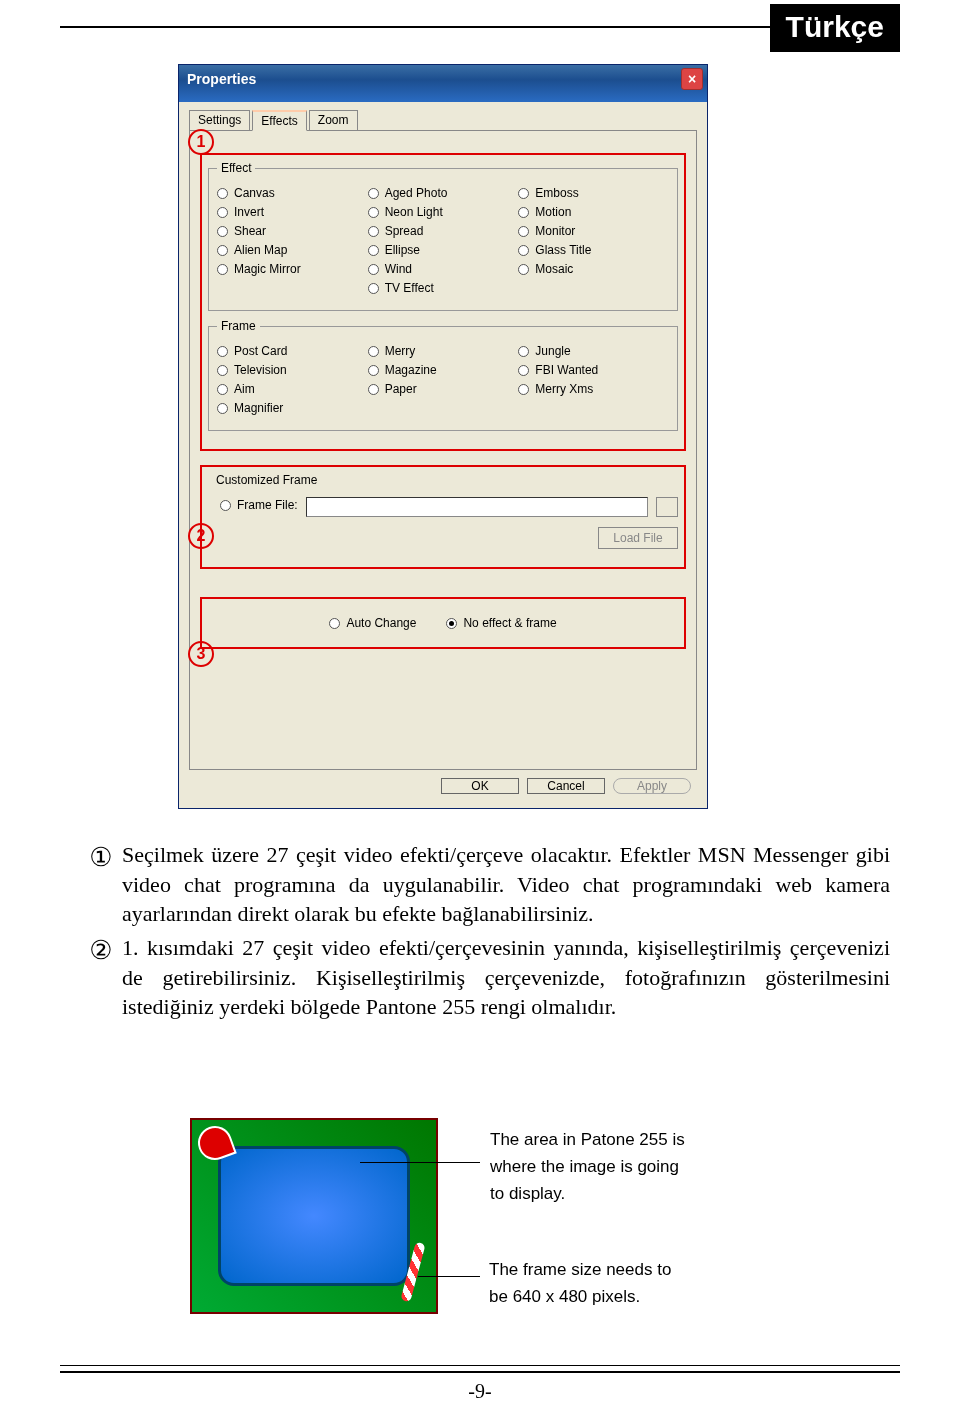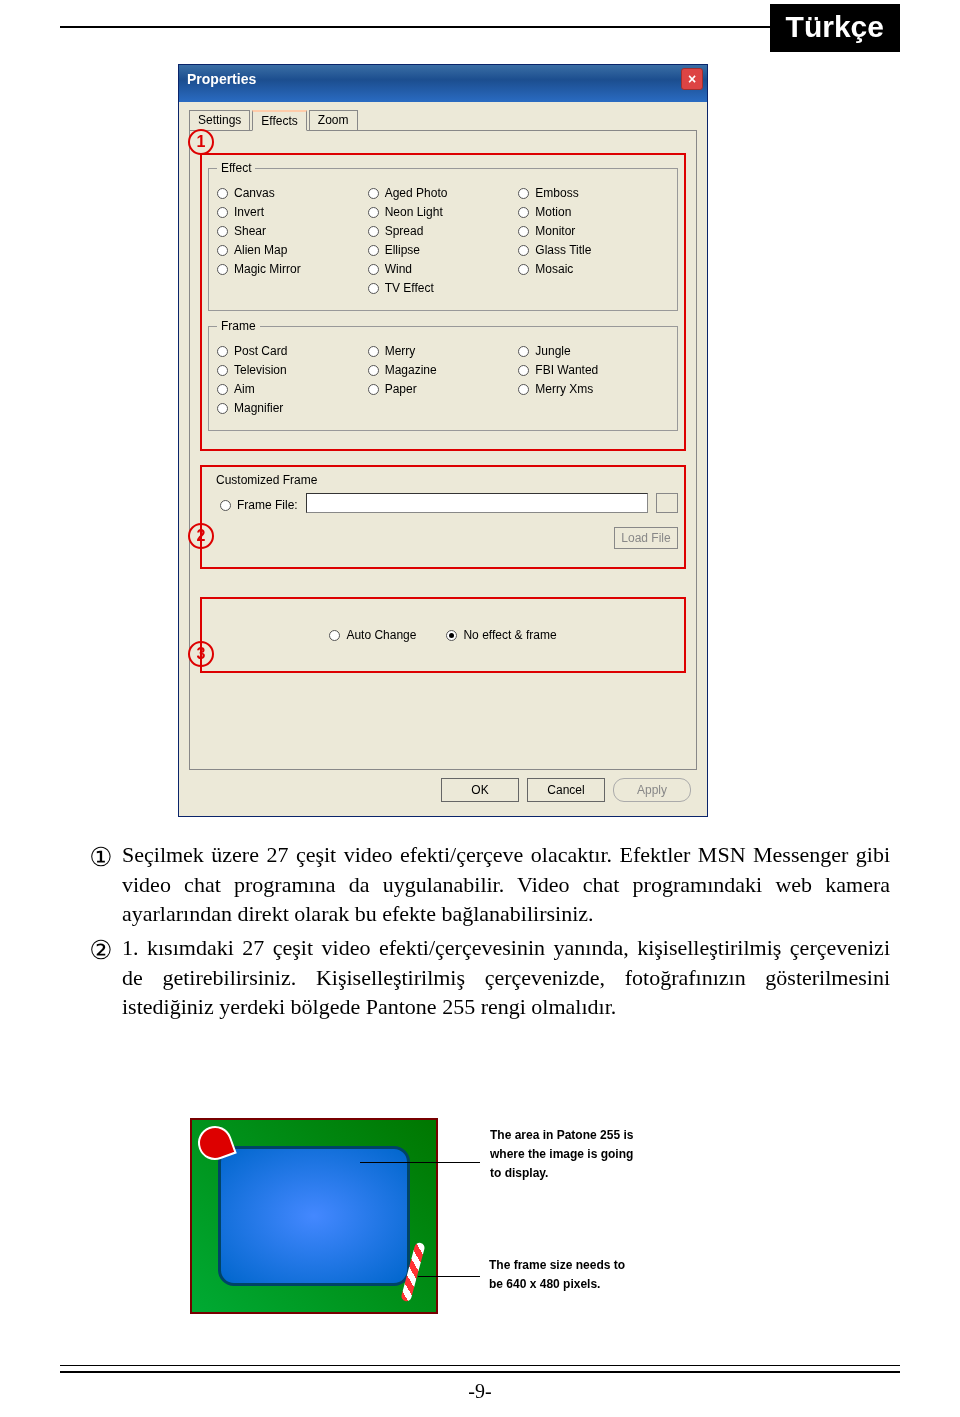--- a/index.html
+++ b/index.html
@@ -24,44 +24,44 @@
   fieldset.grp legend { font-size: 12px; padding: 0 4px; }
   
   .cols { display: flex; }
   .col { flex: 1; }
   .radio-row { display: flex; align-items: center; margin: 5px 0; font-size: 12px; }
   .radio-circ { width: 11px; height: 11px; border: 1px solid #555; border-radius: 50%; background: #fff; margin-right: 6px; flex-shrink:0; position:relative; }
   .radio-circ.sel::after{content:""; position:absolute; left:2px; top:2px; width:5px; height:5px; background:#000; border-radius:50%;}
   
   .callout { position: absolute; width: 26px; height: 26px; border: 2px solid #d00; border-radius: 50%; color: #d00; display: flex; align-items: center; justify-content: center; font-family: Arial; font-size: 16px; font-weight: bold; background: #fff0; }
   
-  .frame-row { display: flex; align-items: flex-start; gap: 8px; margin: 6px 0 10px 12px; }
+  .frame-row { display: flex; align-items: flex-end; gap: 8px; margin: 6px 0 10px 12px; }
   .txtinput { flex:1; height: 20px; background: #fff; border: 1px inset #888; }
   .browsebtn { width: 22px; height: 20px; background: #ece9d8; border: 1px solid #888; }
-  .loadbtn { margin-left: auto; width: 64px; height: 22px; font-size: 12px; background:#ece9d8; border:1px solid #888; color:#888; }
+  .loadbtn { margin-left: auto; width: 80px; height: 22px; font-size: 12px; background:#ece9d8; border:1px solid #888; color:#888; }
   
   .bottom-radios { display: flex; justify-content: center; gap: 30px; padding: 4px 0; }
   
   .btnrow { display: flex; justify-content: flex-end; gap: 8px; padding: 8px 6px 4px; }
-  .winbtn { width: 78px; height: 24px; font-size: 12px; background: #ece9d8; border: 1px solid #666; }
+  .winbtn { width: 78px; height: 16px; font-size: 12px; background: #ece9d8; border: 1px solid #666; }
   .winbtn.disabled { color: #888; border-color:#aaa;border-radius:11px; }
   
   
   .textblock { position: absolute; top: 840px; left: 80px; right: 70px; font-size: 22px; line-height: 1.35; }
   .textblock .row { display: flex; margin-bottom: 4px; }
   .nummark { font-family: Arial, sans-serif; font-size: 26px; width: 42px; flex-shrink: 0; text-align: center; }
   .para { text-align: justify; }
   
   
   .illus { position: absolute; top: 1118px; left: 190px; width: 590px; display: flex; }
   .frameimg { width: 248px; height: 196px; background: linear-gradient(45deg,#0a3,#070); border: 2px solid #700; padding: 26px; position: relative; }
   .frameimg .inner { width: 100%; height: 100%; background: radial-gradient(#48f,#06c); border-radius: 16px; border: 3px solid #046; }
   .santa { position:absolute; top:6px; left:6px; width:34px; height:34px; background:#d00; border-radius:50% 50% 0 50%; transform:rotate(-20deg); border:2px solid #fff;}
   .cane { position:absolute; bottom:10px; right:18px; width:10px; height:60px; background:repeating-linear-gradient(45deg,#f33 0 6px,#fff 6px 12px); border-radius:6px; transform:rotate(15deg);}
-  .anno { position: absolute; font-family: Arial, sans-serif; font-size: 12px; font-weight: bold; color: #000; line-height: 1.6; }
+  .anno { position: absolute; font-family: Arial, sans-serif; font-size: 17px; font-weight: normal; color: #000; line-height: 1.6; }
   .line1 { position:absolute; border-top:1px solid #000; }
   
   .footer-bar { position: absolute; bottom: 44px; left: 60px; right: 60px; height: 6px; border-bottom: 2px solid #000; }
   .footer-bar::before { content:""; position:absolute; left:0; right:0; top:-2px; border-top:1px solid #000; }
   .pagenum { position: absolute; bottom: 14px; left: 0; right: 0; text-align: center; font-size: 20px; font-family: "Times New Roman"; }
 </style>
 </head>
 <body>
 
 <div class="header-bar"></div>
@@ -223,21 +223,21 @@
             <div class="txtinput"></div>
             <div class="browsebtn"></div>
           </div>
           <div style="display:flex;">
               <button class="loadbtn">Load File</button>
             </div>
         </fieldset>
       </div>
 
       <div class="callout" style="top:510px; left:-2px;">3</div>
-      <div class="redbox" style="padding:20px;margin-top:28px;">
+      <div class="redbox" style="padding:8px;margin-top:28px;">
         <div class="bottom-radios">
           <div class="radio-row">
               <span class="radio-circ"></span>
               <span>Auto Change</span>
             </div>
           <div class="radio-row">
               <span class="radio-circ sel"></span>
               <span>No effect &amp; frame</span>
             </div>
         </div>

